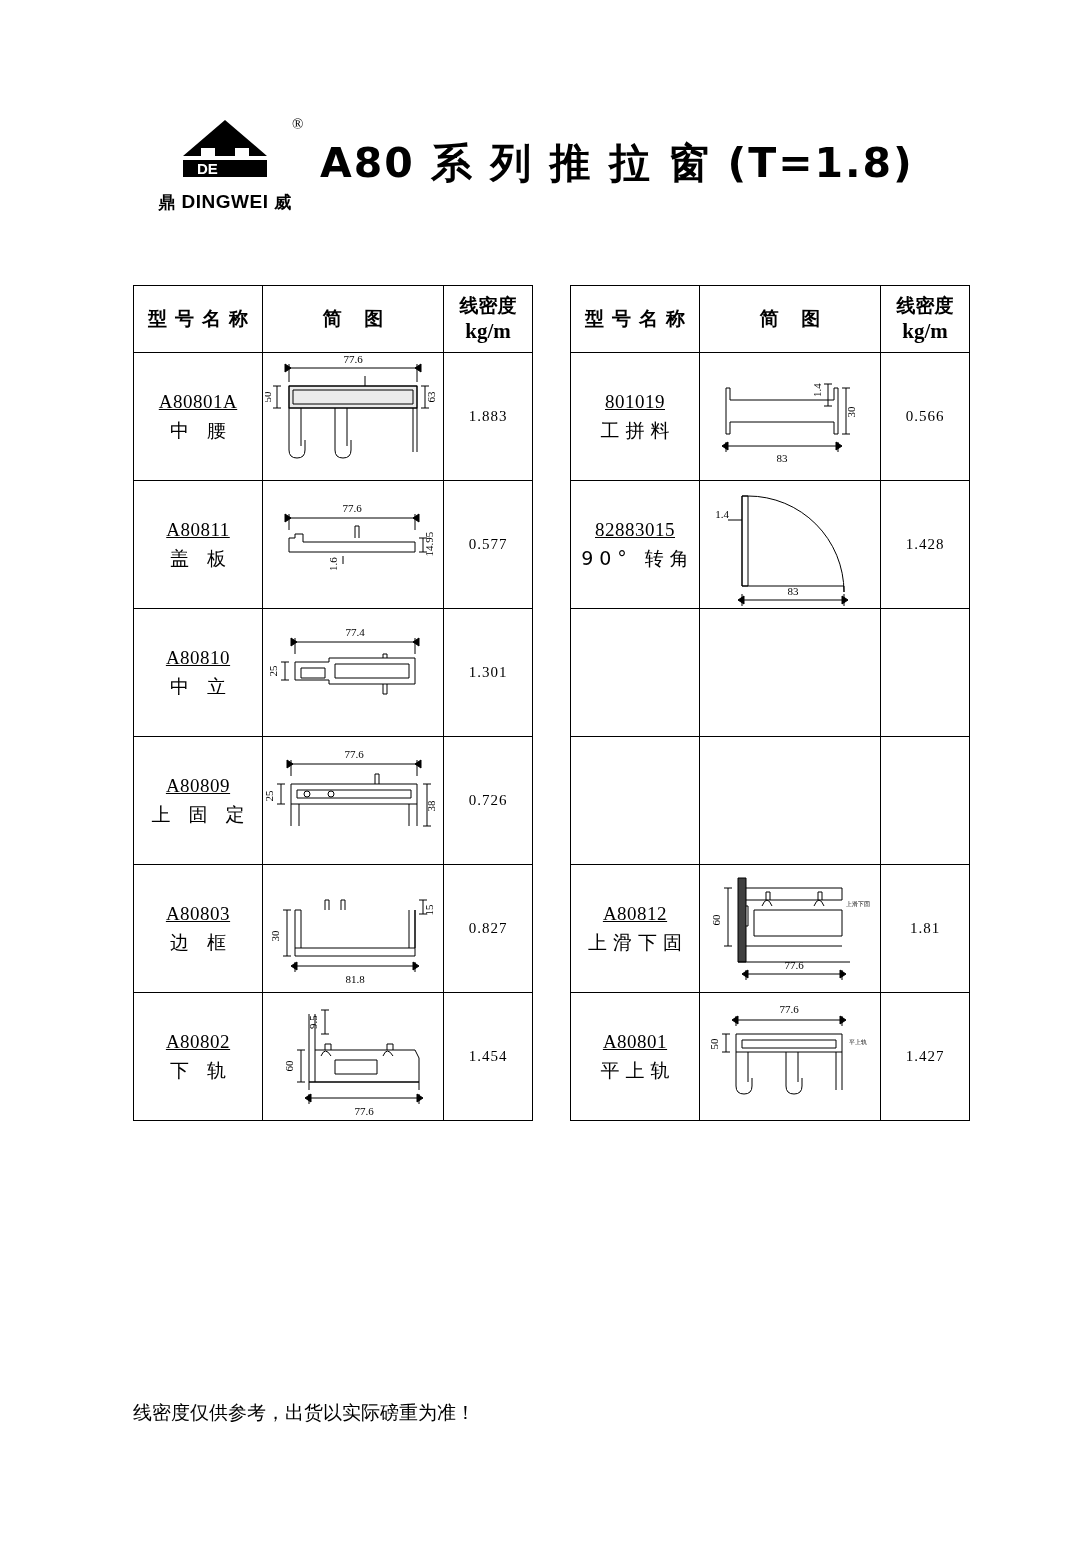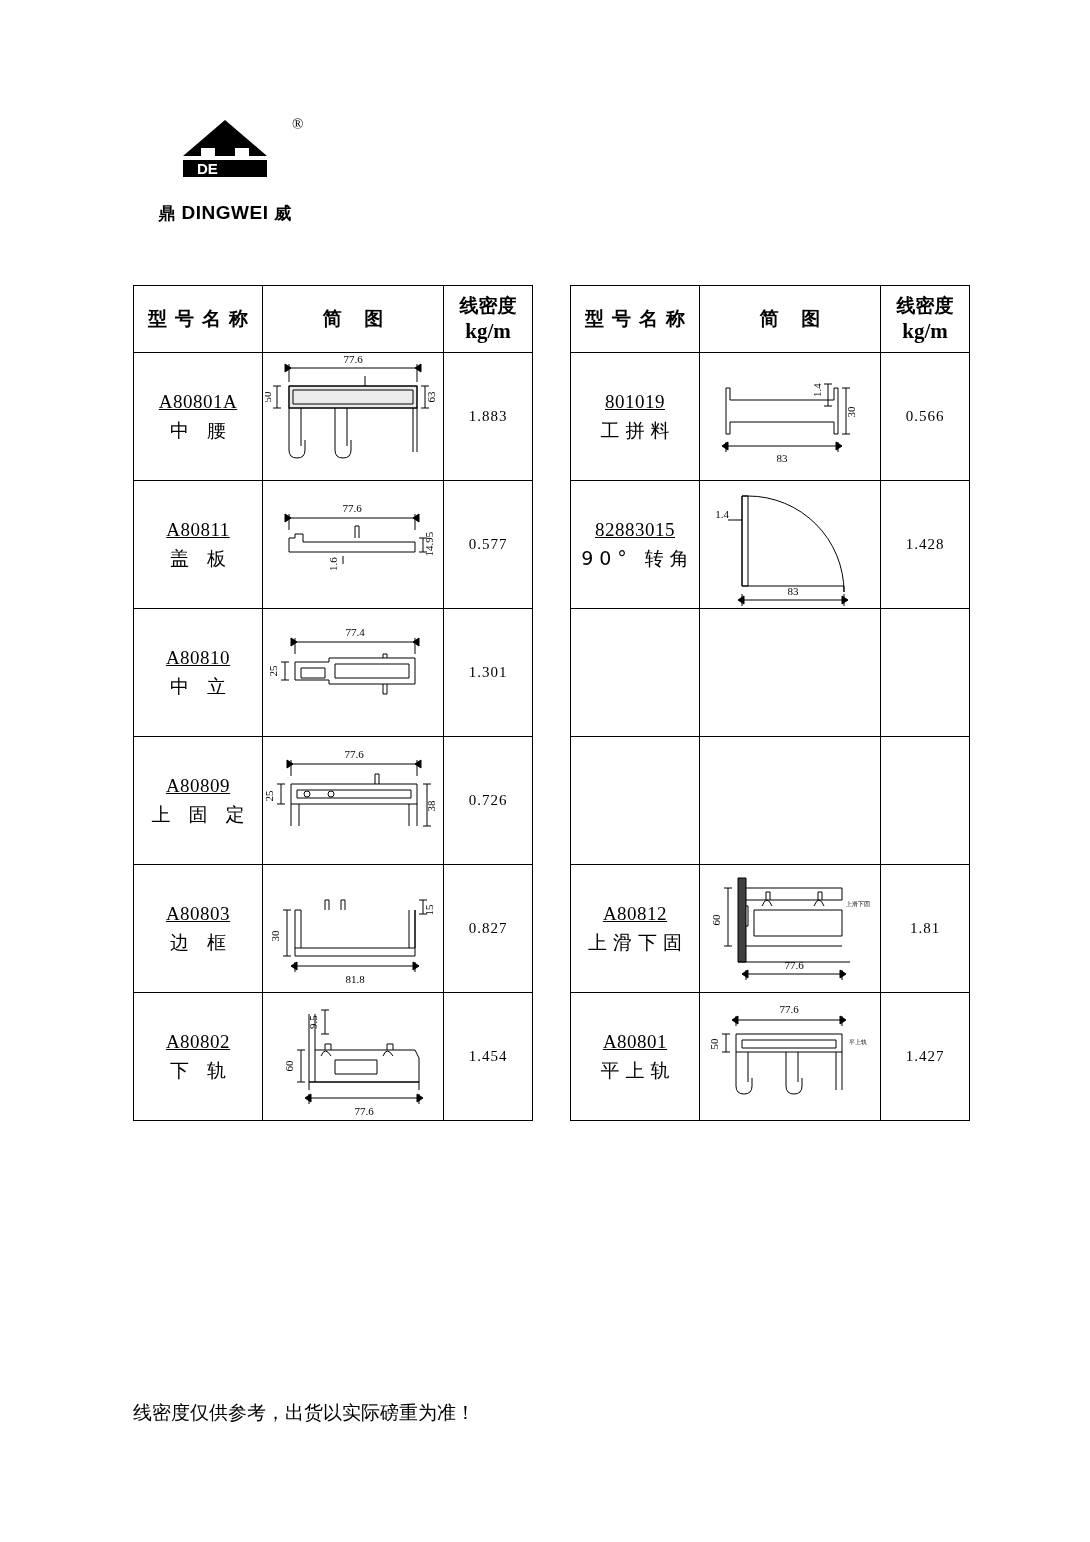--- a/index.html
+++ b/index.html
@@ -37,21 +37,21 @@
   }
   .logo-mark svg { display:block; }
   .logo-reg {
     position: absolute;
     right: -16px;
     top: -2px;
     font-size: 15px;
     font-family: "Liberation Serif", serif;
   }
   .logo-text {
-    margin-top: 22px;
+    margin-top: 11px;
     font-size: 19px;
     font-weight: bold;
     letter-spacing: 0.5px;
     font-family: "Liberation Sans", sans-serif;
   }
   .logo-text .cn {
     font-family: "DejaVu Sans", sans-serif;
     font-size: 17px;
   }
   .doc-title {
@@ -140,20 +140,23 @@
         <rect x="20" y="42" width="84" height="17" fill="#000"></rect>
         <text x="34" y="56" font-family="Liberation Sans, sans-serif" font-size="15" font-weight="bold" fill="#fff">DE</text>
       </svg>
       <span class="logo-reg">®</span>
     </div>
     <div class="logo-text">
       <span class="cn">鼎</span>
       <span>DINGWEI</span>
       <span class="cn">威</span>
     </div>
+  </div>
+  <div class="doc-title">
+    <span class="cjk">A80 系 列 推 拉 窗 (T=1.8)</span>
   </div>
 </div>
 
 <table class="tbl left">
   <tbody>
       <tr>
     <th class="col-name hdr">
       <span class="sp">型号名称</span>
     </th>
     <th class="col-fig hdr">

